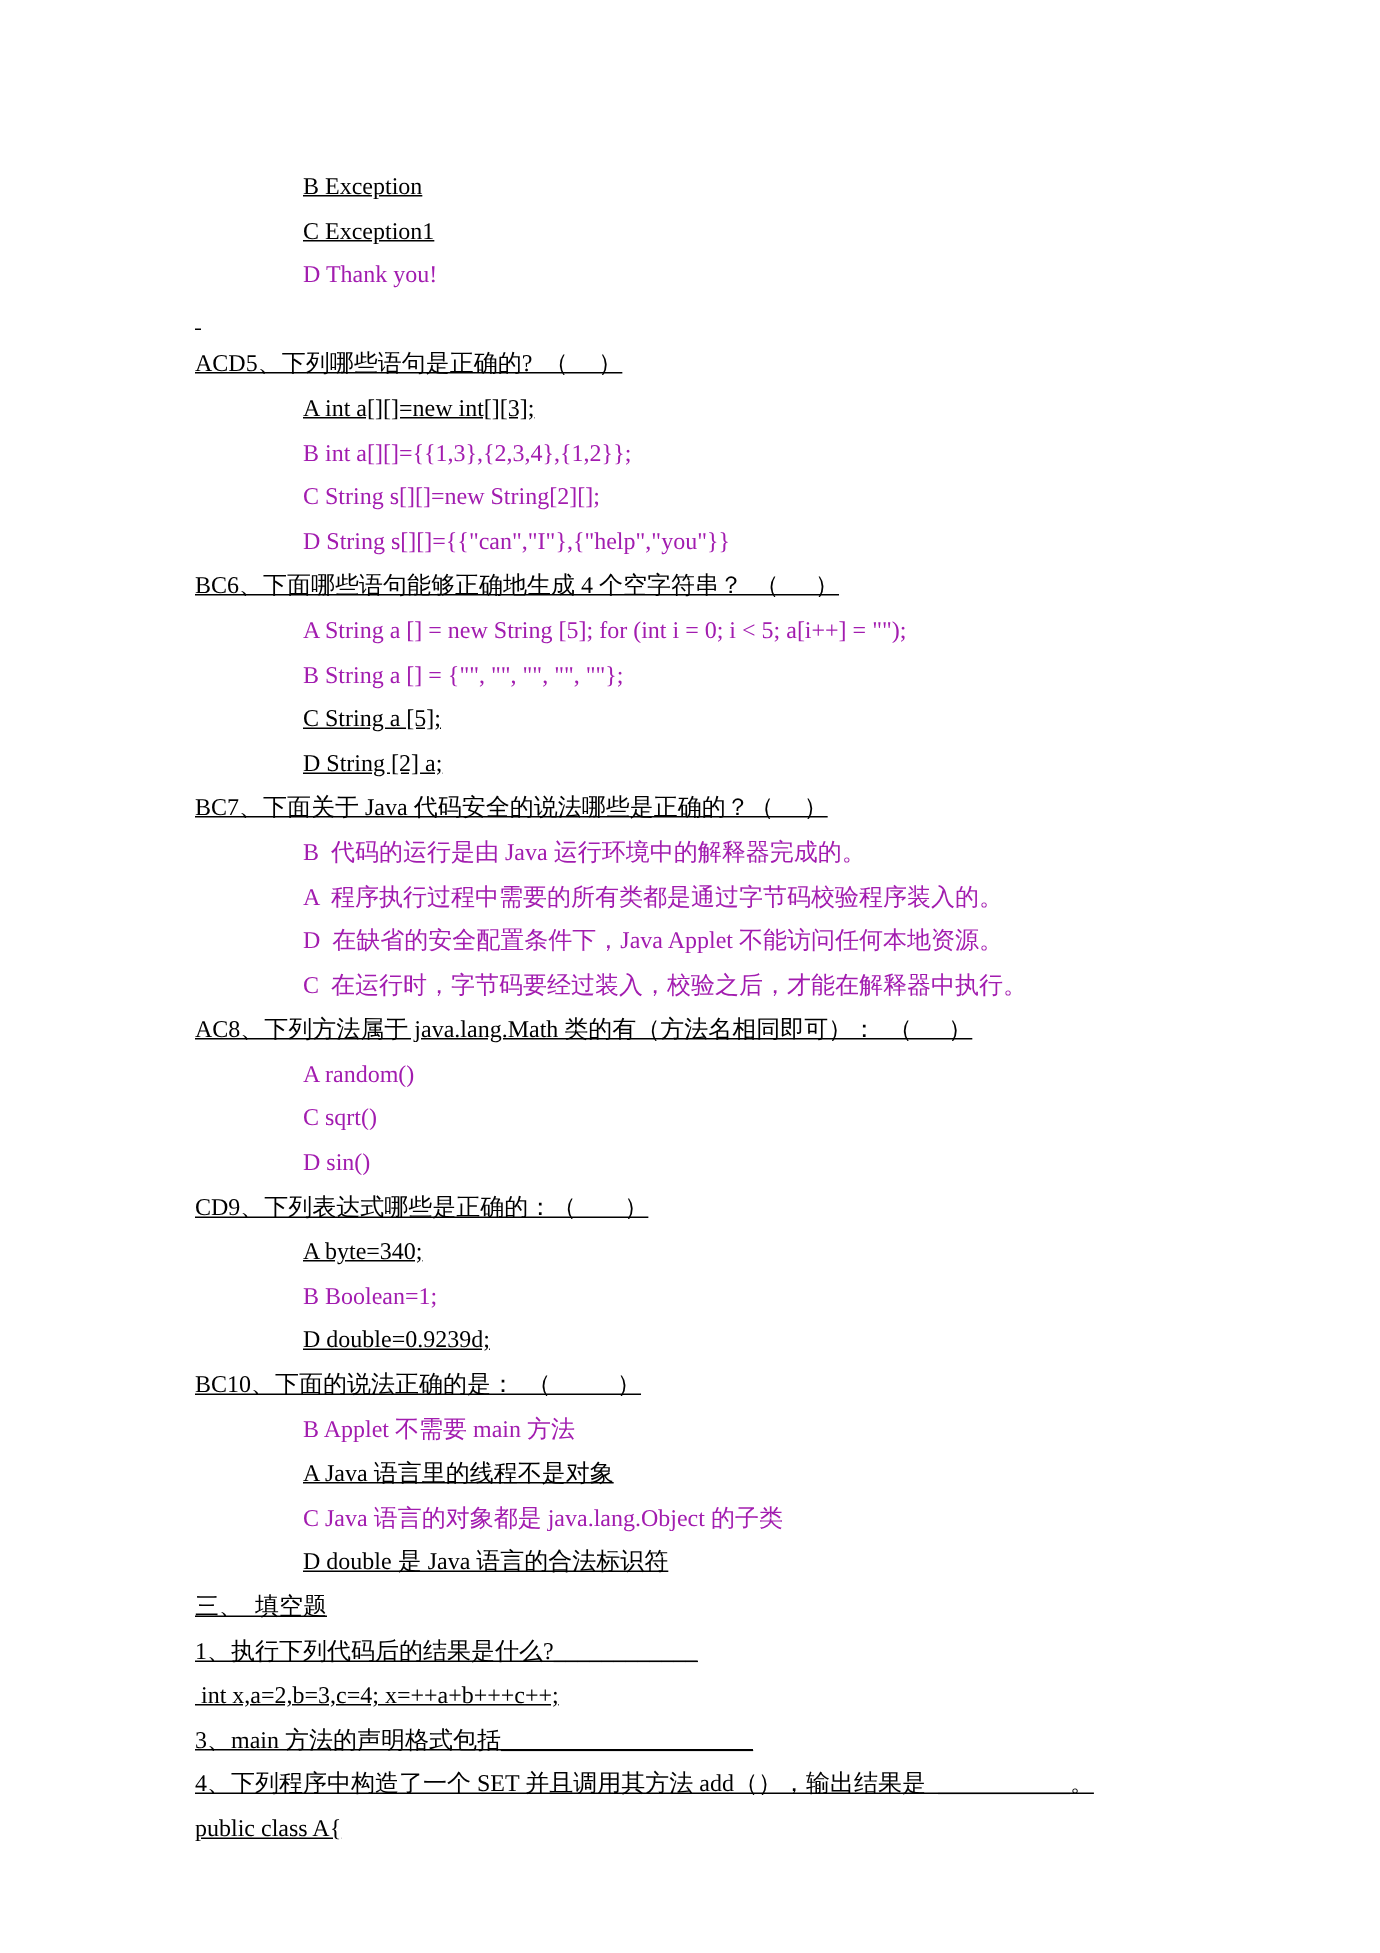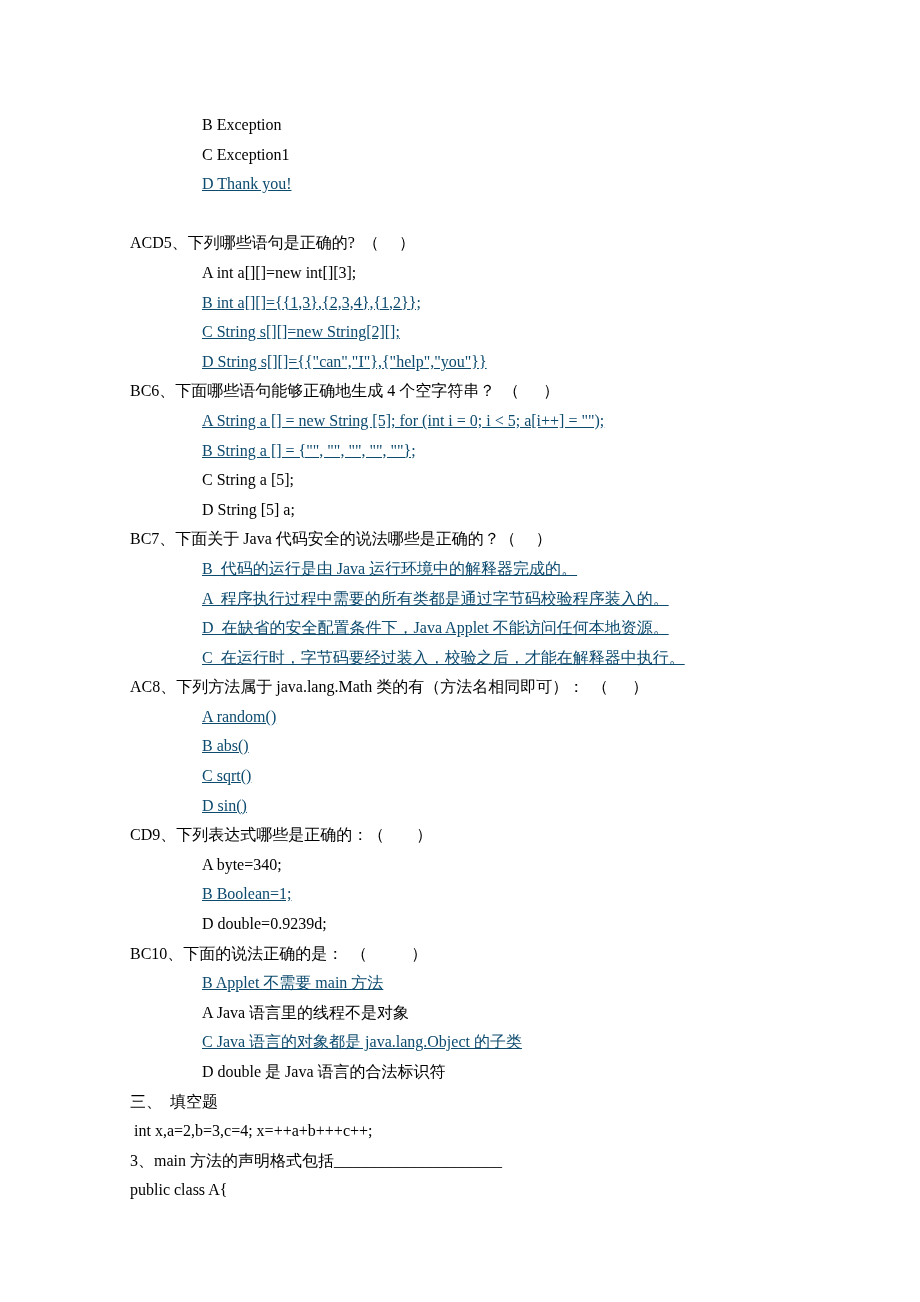--- a/index.html
+++ b/index.html
@@ -12,59 +12,60 @@
     color: #000;
   }
   .page {
     width: 920px;
     min-height: 1302px;
     padding: 110px 130px 60px 130px;
     box-sizing: border-box;
   }
   .line { white-space: pre-wrap; }
   .indent-opt { padding-left: 72px; }
-  .red { color: #0c4a6e; text-decoration: underline; }
-  .black { color: #000; }
+  .red { color: #a21caf; }
+  .black { color: #000; text-decoration: underline; }
 </style>
 </head>
 <body>
 
 <div class="page">
   <div id="content">
       <div class="line indent-opt"><span class="black">B Exception</span></div>
       <div class="line indent-opt"><span class="black">C Exception1</span></div>
       <div class="line indent-opt"><span class="red">D Thank you!</span></div>
       <div class="line "><span class="black"> </span></div>
       <div class="line "><span class="black">ACD5、下列哪些语句是正确的?  （     ）</span></div>
       <div class="line indent-opt"><span class="black">A int a[][]=new int[][3];</span></div>
       <div class="line indent-opt"><span class="red">B int a[][]={{1,3},{2,3,4},{1,2}};</span></div>
       <div class="line indent-opt"><span class="red">C String s[][]=new String[2][];</span></div>
       <div class="line indent-opt"><span class="red">D String s[][]={{"can","I"},{"help","you"}}</span></div>
       <div class="line "><span class="black">BC6、下面哪些语句能够正确地生成 4 个空字符串？  （      ）</span></div>
       <div class="line indent-opt"><span class="red">A String a [] = new String [5]; for (int i = 0; i &lt; 5; a[i++] = "");</span></div>
       <div class="line indent-opt"><span class="red">B String a [] = {"", "", "", "", ""};</span></div>
       <div class="line indent-opt"><span class="black">C String a [5];</span></div>
-      <div class="line indent-opt"><span class="black">D String [5] a;</span></div>
+      <div class="line indent-opt"><span class="black">D String [2] a;</span></div>
       <div class="line "><span class="black">BC7、下面关于 Java 代码安全的说法哪些是正确的？（     ）</span></div>
       <div class="line indent-opt"><span class="red">B  代码的运行是由 Java 运行环境中的解释器完成的。</span></div>
       <div class="line indent-opt"><span class="red">A  程序执行过程中需要的所有类都是通过字节码校验程序装入的。</span></div>
       <div class="line indent-opt"><span class="red">D  在缺省的安全配置条件下，Java Applet 不能访问任何本地资源。</span></div>
       <div class="line indent-opt"><span class="red">C  在运行时，字节码要经过装入，校验之后，才能在解释器中执行。</span></div>
       <div class="line "><span class="black">AC8、下列方法属于 java.lang.Math 类的有（方法名相同即可）：  （      ）</span></div>
       <div class="line indent-opt"><span class="red">A random()</span></div>
-      <div class="line indent-opt"><span class="red">B abs()</span></div>
       <div class="line indent-opt"><span class="red">C sqrt()</span></div>
       <div class="line indent-opt"><span class="red">D sin()</span></div>
       <div class="line "><span class="black">CD9、下列表达式哪些是正确的：（        ）</span></div>
       <div class="line indent-opt"><span class="black">A byte=340;</span></div>
       <div class="line indent-opt"><span class="red">B Boolean=1;</span></div>
       <div class="line indent-opt"><span class="black">D double=0.9239d;</span></div>
       <div class="line "><span class="black">BC10、下面的说法正确的是：  （           ）</span></div>
       <div class="line indent-opt"><span class="red">B Applet 不需要 main 方法</span></div>
       <div class="line indent-opt"><span class="black">A Java 语言里的线程不是对象</span></div>
       <div class="line indent-opt"><span class="red">C Java 语言的对象都是 java.lang.Object 的子类</span></div>
       <div class="line indent-opt"><span class="black">D double 是 Java 语言的合法标识符</span></div>
       <div class="line "><span class="black">三、  填空题</span></div>
+      <div class="line "><span class="black">1、执行下列代码后的结果是什么?____________</span></div>
       <div class="line "><span class="black"> int x,a=2,b=3,c=4; x=++a+b+++c++;</span></div>
       <div class="line "><span class="black">3、main 方法的声明格式包括_____________________</span></div>
+      <div class="line "><span class="black">4、下列程序中构造了一个 SET 并且调用其方法 add（），输出结果是  ___________。</span></div>
       <div class="line "><span class="black">public class A{</span></div>
     </div>
 </div>
 
 </body></html>

